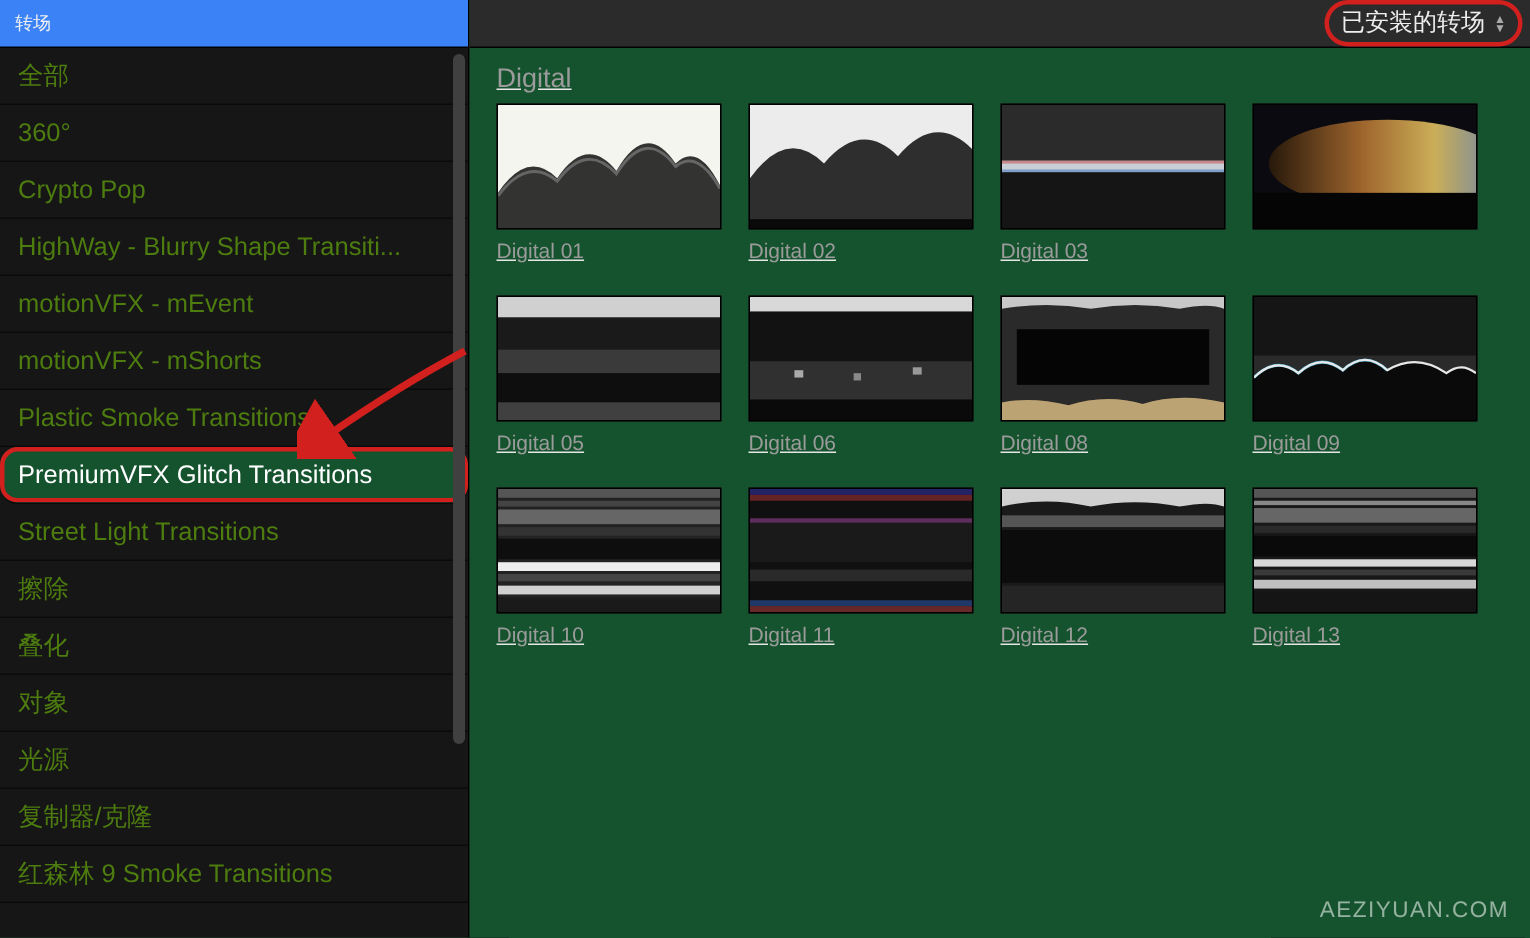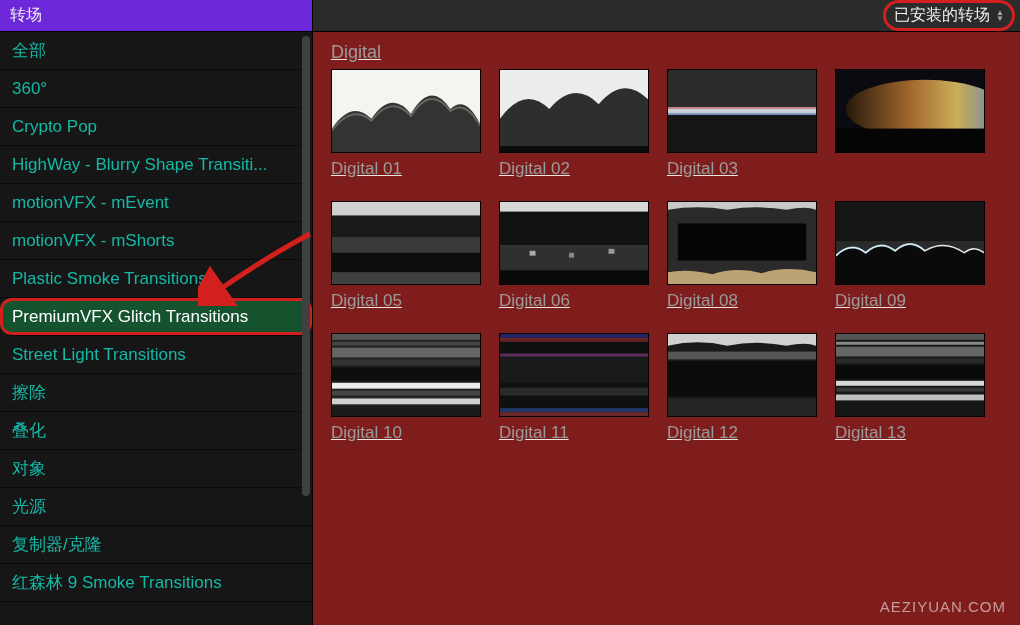--- a/index.html
+++ b/index.html
@@ -18,40 +18,40 @@
 .sidebar {
   width: 313px;
   height: 100%;
   display: flex;
   flex-direction: column;
   background: #161616;
   border-right: 1px solid #000;
 }
 .sidebar-header {
   height: 32px;
-  background: #6d28d9;
+  background: #3b82f6;
   border-bottom: 1px solid #000;
   display: flex;
   align-items: center;
   padding: 0 10px;
-  font-size: 16px;
+  font-size: 12px;
   color: #f0f0f0;
 }
 .sidebar-list {
   flex: 1;
   overflow: hidden;
   position: relative;
 }
 .sidebar-item {
   height: 38px;
   display: flex;
   align-items: center;
   padding: 0 12px;
   font-size: 17px;
-  color: #14b8a6;
+  color: #4d7c0f;
   border-bottom: 1px solid #0a0a0a;
   cursor: default;
   white-space: nowrap;
   overflow: hidden;
   text-overflow: ellipsis;
 }
 .sidebar-item.selected {
   background: #14532d;
   color: #fff;
 }
@@ -67,21 +67,21 @@
   height: 460px;
   background: #404040;
   border-radius: 4px;
 }
 
 
 .main {
   flex: 1;
   display: flex;
   flex-direction: column;
-  background: #7f1d1d;
+  background: #14532d;
 }
 .main-header {
   height: 32px;
   background: #2b2b2b;
   border-bottom: 1px solid #000;
   display: flex;
   align-items: center;
   justify-content: flex-end;
   padding: 0 8px;
 }
@@ -124,21 +124,21 @@
   width: 150px;
   height: 84px;
   background: #2a2a2a;
   border: 1px solid #000;
   overflow: hidden;
   position: relative;
 }
 .thumb svg { width: 100%; height: 100%; display: block; }
 .cell-label {
   margin-top: 6px;
-  font-size: 17px;
+  font-size: 14px;
   color: #9b9b9b;
 }
 
 
 .arrow-svg {
   position: absolute;
   left: 198px;
   top: 226px;
   width: 120px;
   height: 80px;

